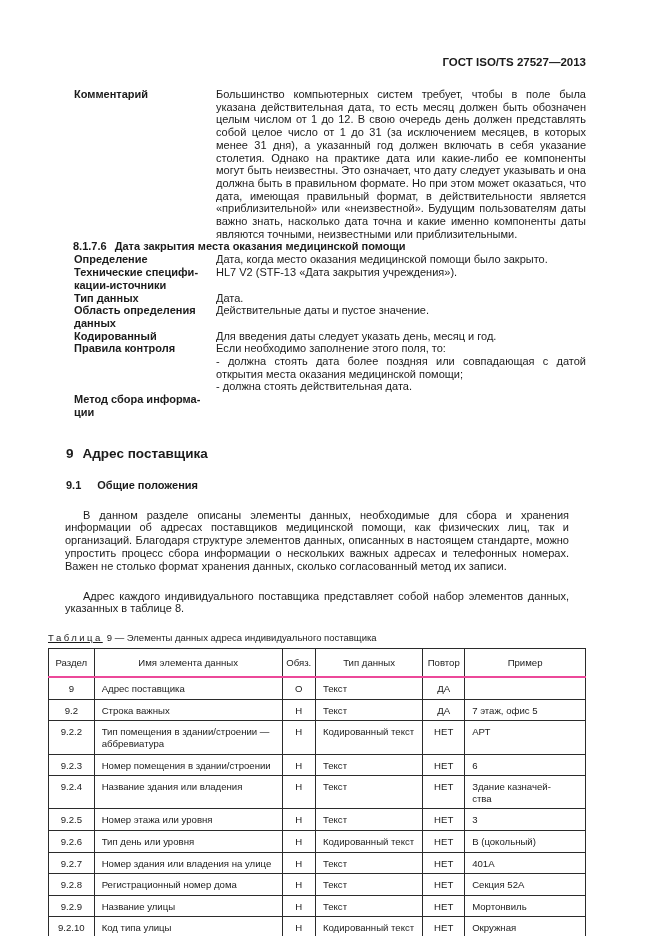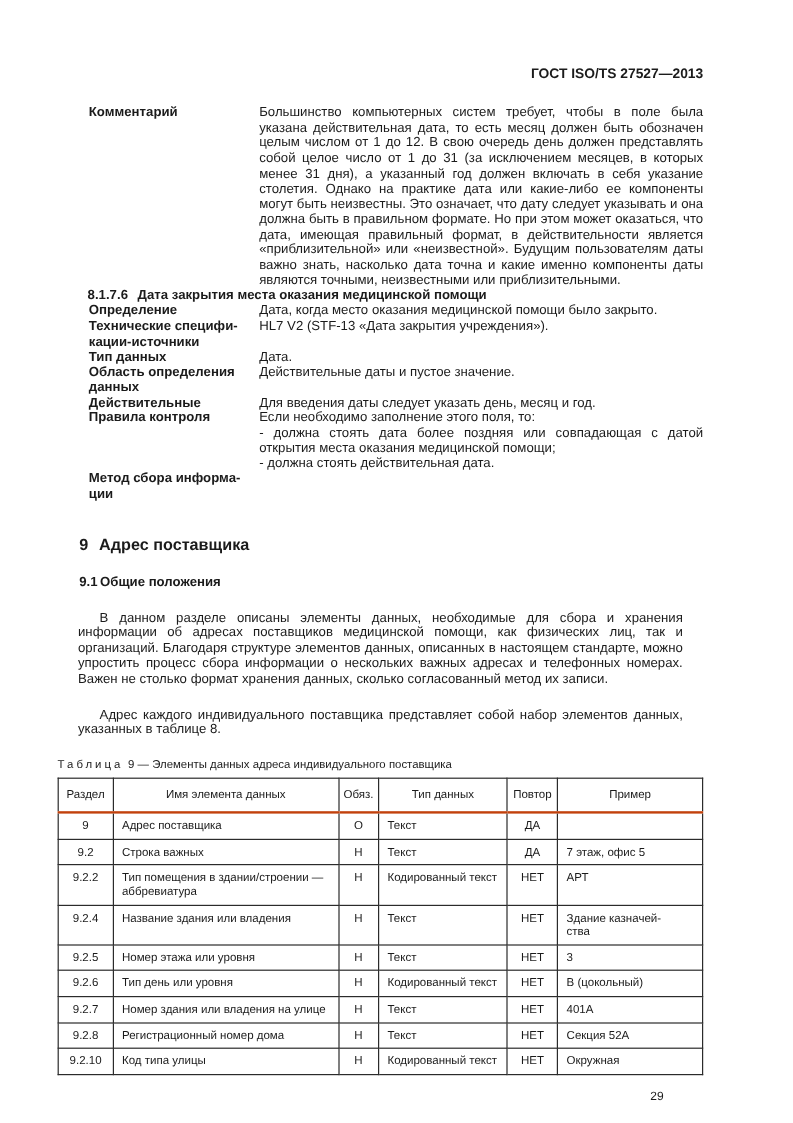--- a/index.html
+++ b/index.html
@@ -26,32 +26,32 @@
     white-space:pre-line;
   }
   .subclause{
     font-weight:bold;font-size:11px;line-height:13px;
     padding-left:25px;
   }
   .subclause .num{margin-right:8px;}
   .h1{font-size:13.5px;font-weight:bold;margin:27px 0 18px 18px;line-height:15px;}
   .h1 .num{margin-right:9px;}
   .h2{font-size:11px;font-weight:bold;margin:0 0 7px 18px;line-height:13px;}
-  .h2 .num{margin-right:2px;text-align:right;}
+  .h2 .num{margin-right:16px;text-align:right;}
   .par{
     font-size:11px;line-height:12.8px;text-align:justify;
     text-indent:18px;margin:17px;
   }
   .table-caption{font-size:9.5px;margin:15px 0 5px 0;line-height:11px;}
-  .cap-word{letter-spacing:2.5px;margin-right:4px;}
+  .cap-word{letter-spacing:2.5px;margin-right:4px;text-decoration:underline;}
   table{width:100%;border-collapse:collapse;table-layout:fixed;}
   th,td{border:1px solid #2b2b2b;font-size:9.6px;}
   thead th{
     font-weight:normal;text-align:center;vertical-align:middle;
-    padding:8px 2px;border-bottom:2px solid #c2410c;line-height:11px;
+    padding:8px 2px;border-bottom:2px solid #ec4899;line-height:11px;
   }
   td{padding:5px 4px 4px 7px;vertical-align:top;line-height:11.6px;}
   td.center{text-align:center;padding-left:2px;padding-right:2px;}
   td.pre{white-space:pre-line;}
   tbody tr{height:19px;}
   .pagenum{text-align:right;font-size:10px;margin:13px 33px 0 0;}
 </style>
 </head>
 <body>
 
@@ -80,21 +80,21 @@
   <div class="def-row">
     <div class="def-label">Тип данных</div>
     <div class="def-value">Дата.</div>
   </div>
   <div class="def-row">
     <div class="def-label">Область определения
 данных</div>
     <div class="def-value">Действительные даты и пустое значение.</div>
   </div>
   <div class="def-row">
-    <div class="def-label">Действительные</div>
+    <div class="def-label">Кодированный</div>
     <div class="def-value">Для введения даты следует указать день, месяц и год.</div>
   </div>
   <div class="def-row">
     <div class="def-label">Правила контроля</div>
     <div class="def-value">Если необходимо заполнение этого поля, то:
 - должна стоять дата более поздняя или совпадающая с датой открытия места оказания медицинской помощи;
 - должна стоять действительная дата.</div>
   </div>
   <div class="def-row">
     <div class="def-label">Метод сбора информа-
@@ -156,20 +156,28 @@
       <tr>
         <td class="center">9.2.2</td>
         <td class="pre">Тип помещения в здании/строении —
 аббревиатура</td>
         <td class="center">Н</td>
         <td>Кодированный текст</td>
         <td class="center">НЕТ</td>
         <td class="pre">АРТ</td>
       </tr>
       <tr>
+        <td class="center">9.2.3</td>
+        <td class="pre">Номер помещения в здании/строении</td>
+        <td class="center">Н</td>
+        <td>Текст</td>
+        <td class="center">НЕТ</td>
+        <td class="pre">6</td>
+      </tr>
+      <tr>
         <td class="center">9.2.4</td>
         <td class="pre">Название здания или владения</td>
         <td class="center">Н</td>
         <td>Текст</td>
         <td class="center">НЕТ</td>
         <td class="pre">Здание казначей-
 ства</td>
       </tr>
       <tr>
         <td class="center">9.2.5</td>
@@ -197,20 +205,28 @@
       </tr>
       <tr>
         <td class="center">9.2.8</td>
         <td class="pre">Регистрационный номер дома</td>
         <td class="center">Н</td>
         <td>Текст</td>
         <td class="center">НЕТ</td>
         <td class="pre">Секция 52А</td>
       </tr>
       <tr>
+        <td class="center">9.2.9</td>
+        <td class="pre">Название улицы</td>
+        <td class="center">Н</td>
+        <td>Текст</td>
+        <td class="center">НЕТ</td>
+        <td class="pre">Мортонвиль</td>
+      </tr>
+      <tr>
         <td class="center">9.2.10</td>
         <td class="pre">Код типа улицы</td>
         <td class="center">Н</td>
         <td>Кодированный текст</td>
         <td class="center">НЕТ</td>
         <td class="pre">Окружная</td>
       </tr>
     </tbody>
   </table>
 

